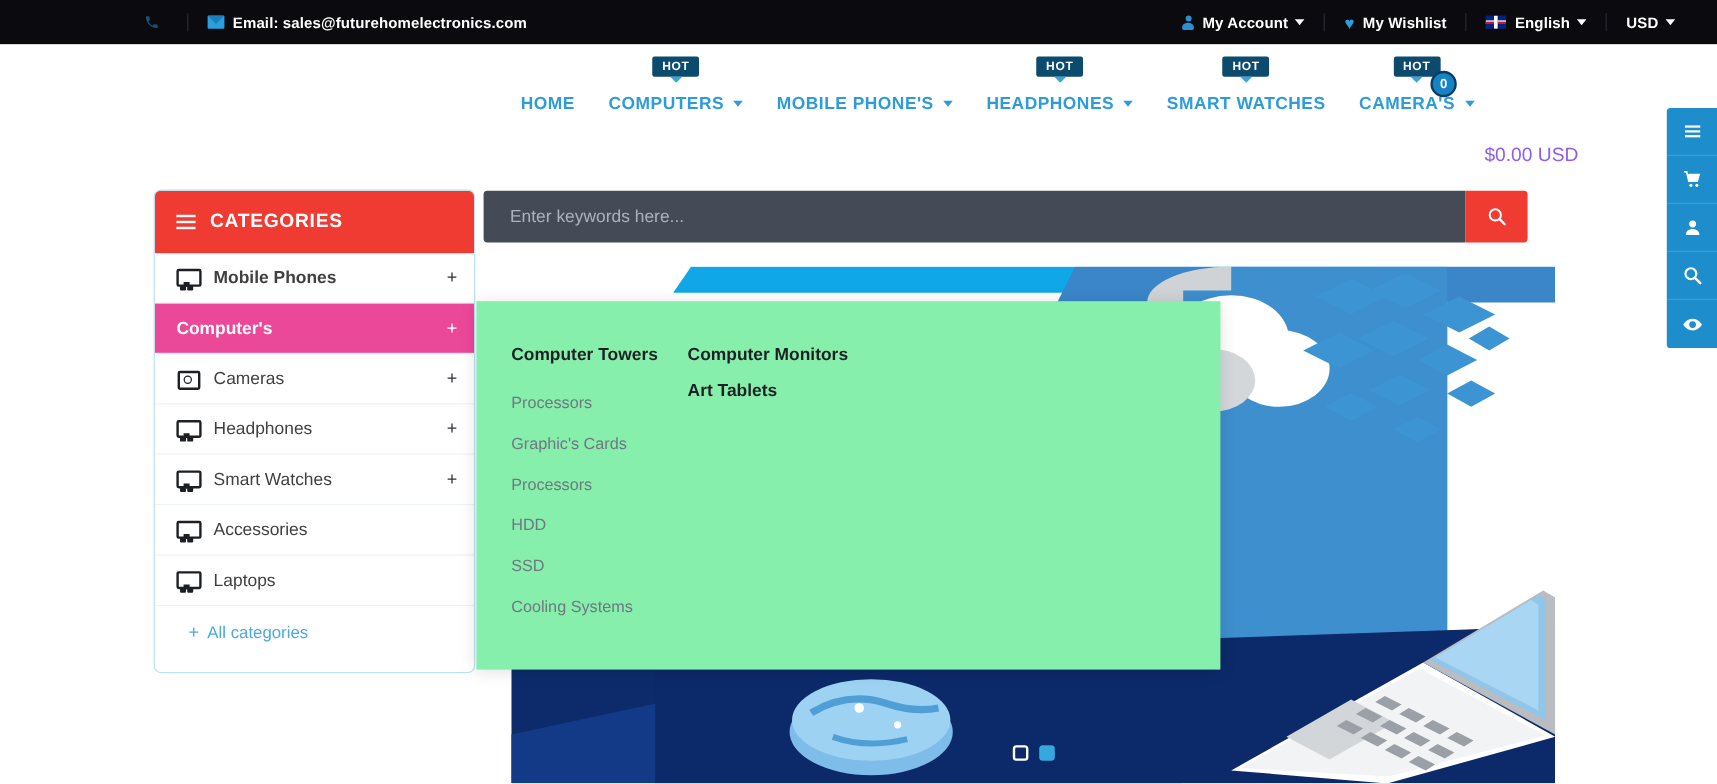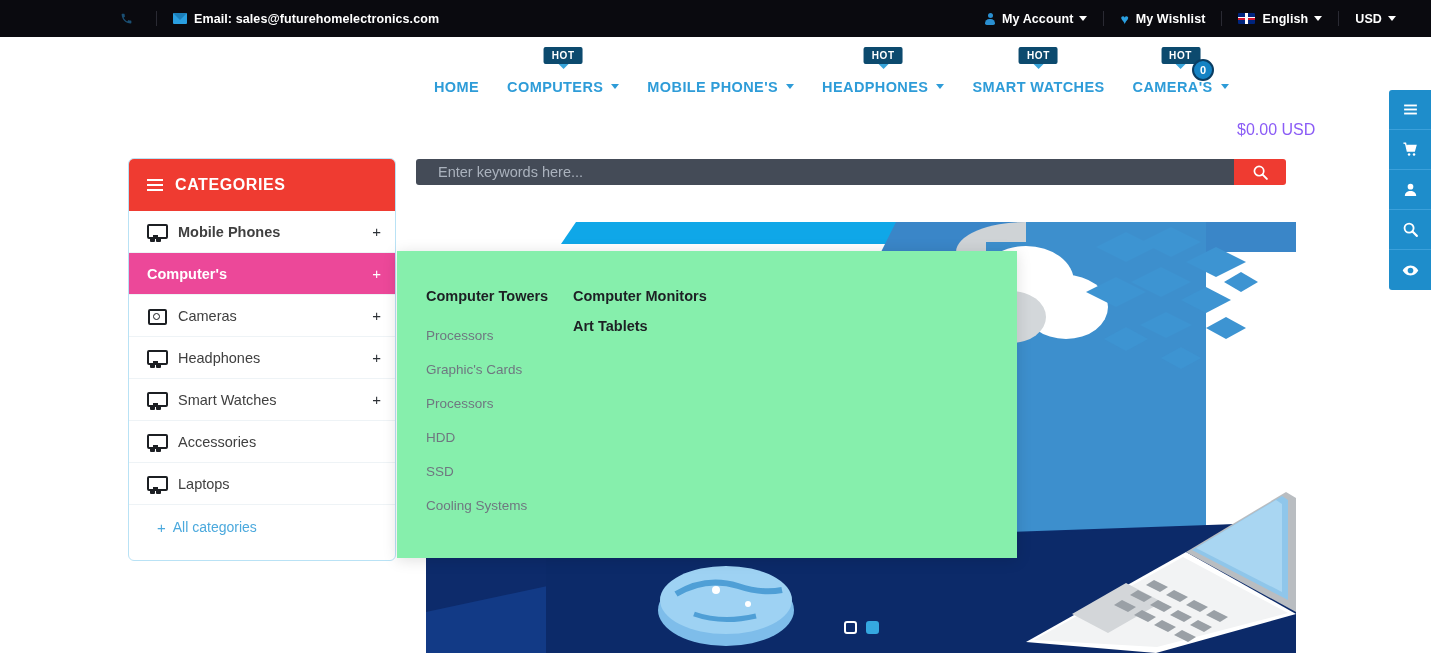--- a/index.html
+++ b/index.html
@@ -78,21 +78,21 @@
   .micon { width:19px; height:15px; margin-right:12px; position:relative; flex:0 0 auto; }
   .micon.monitor:before { content:""; position:absolute; left:0; top:0; width:17px; height:11px; border:2px solid #1c1f23; border-radius:2px; }
   .micon.monitor:after { content:""; position:absolute; left:6px; top:11px; width:5px; height:4px; background:#1c1f23; border-radius:0 0 1px 1px; box-shadow:-3px 3px 0 0 #1c1f23, 3px 3px 0 0 #1c1f23; }
   .micon.camera:before { content:""; position:absolute; left:1px; top:1px; width:15px; height:12px; border:2px solid #1c1f23; border-radius:2px; background:#fff; }
   .micon.camera:after { content:""; position:absolute; left:6px; top:5px; width:5px; height:5px; border:1.5px solid #1c1f23; border-radius:50%; }
   .allcat { height:44px; display:flex; align-items:center; padding-left:28px; }
   .allcat-link { color:#4ba9dd; font-size:14px; }
   .allcat-plus { color:#4ba9dd; font-size:15px; margin-right:7px; }
 
   
-  .searchbar { position:absolute; left:416px; top:159px; width:870px; height:26px; display:flex;justify-content:center; }
+  .searchbar { position:absolute; left:403px; top:159px; width:870px; height:43px; display:flex;justify-content:center; }
   .search-input { flex:1; background:#444b57; border:none; outline:none; color:#cdd2da;
       font-size:14.5px; padding-left:22px; border-radius:3px 0 0 3px; font-family:"Liberation Sans", sans-serif; }
   .search-input::placeholder { color:#aab2bd; }
   .search-btn { width:52px; background:#ef3b31; border:none; border-radius:0 3px 3px 0; cursor:pointer;
       display:flex; align-items:center; justify-content:center; }
   .search-btn svg { width:17px; height:17px; }
 
   
   .banner { position:absolute; left:426px; top:222px; width:870px; height:431px; overflow:hidden; background:#ffffff; }
   .bn-svg { position:absolute; left:0; top:0; }

